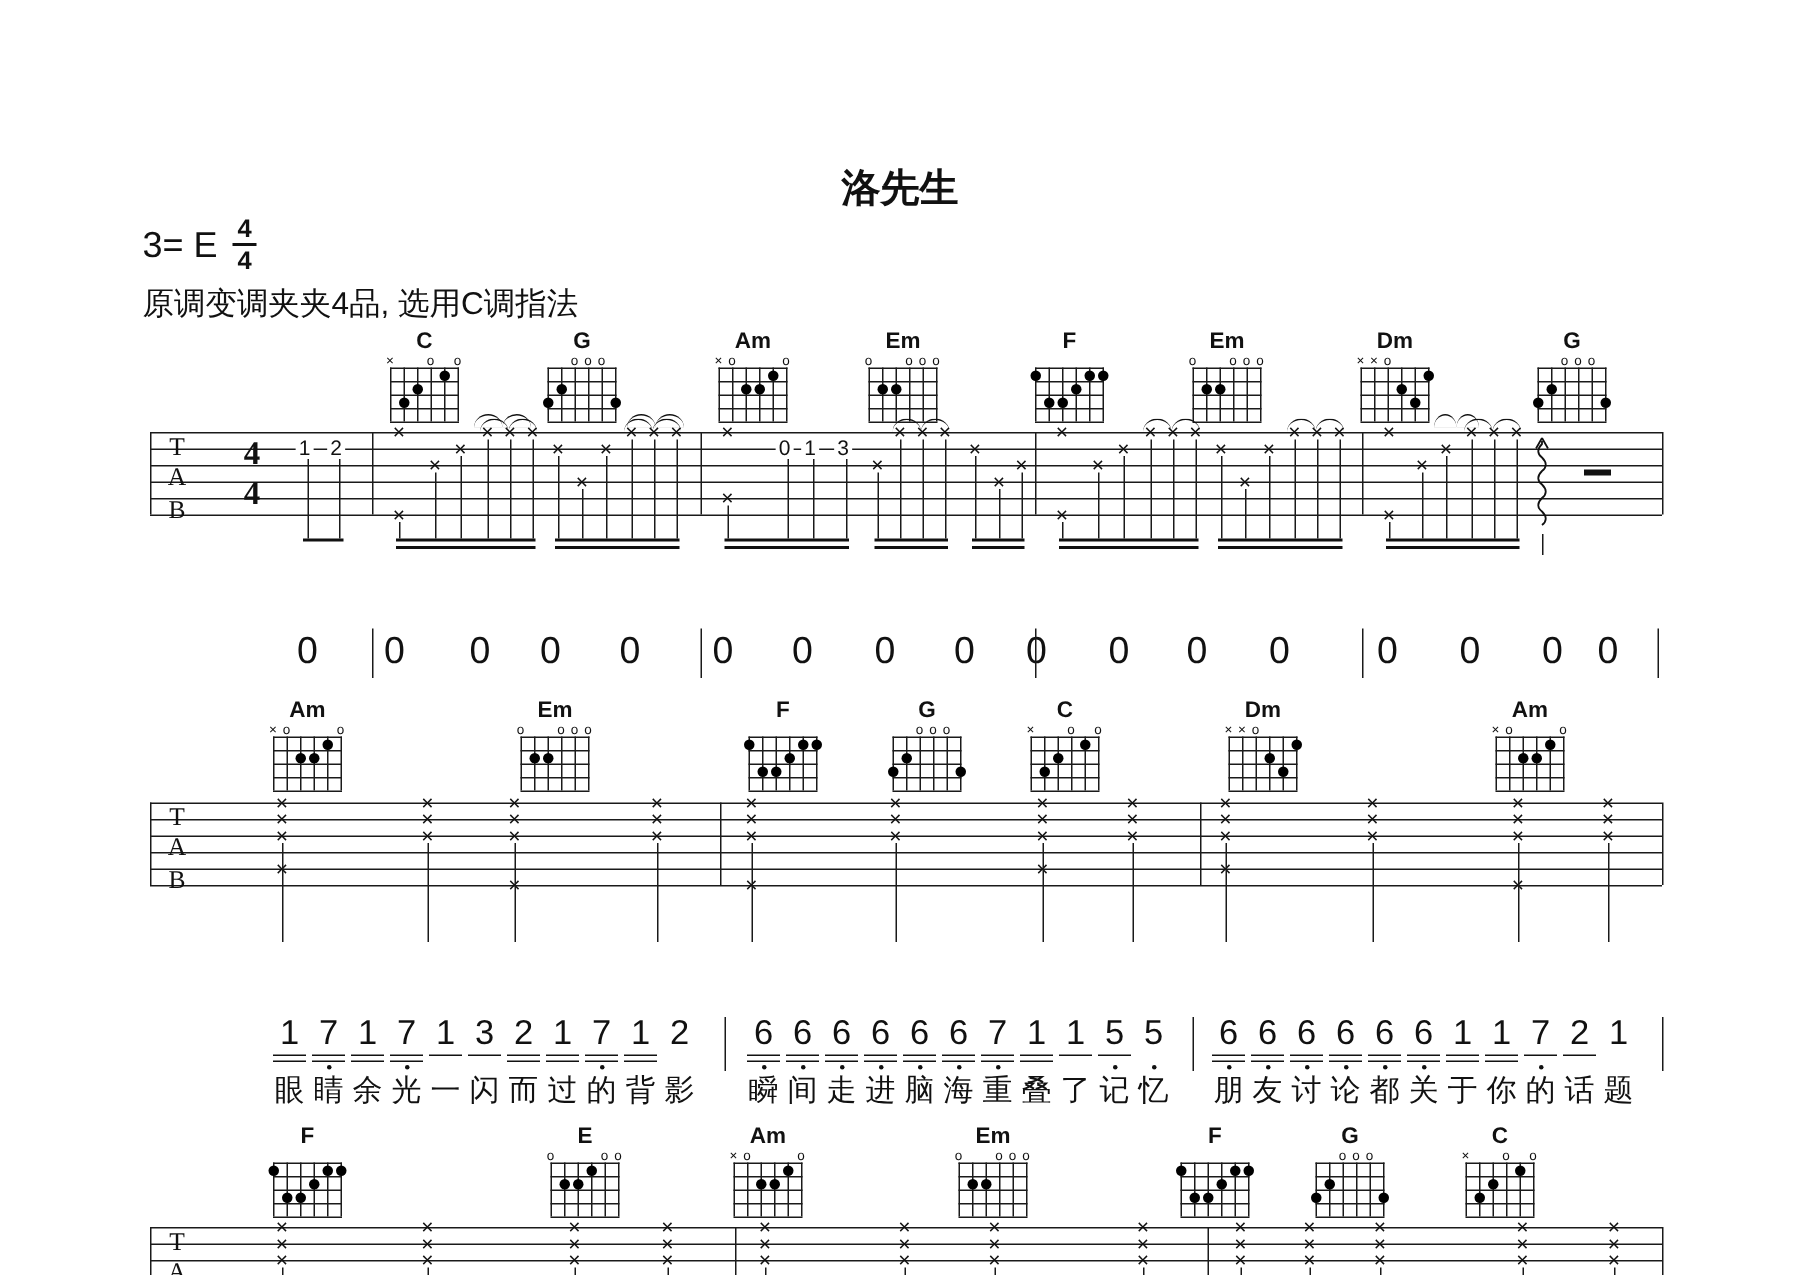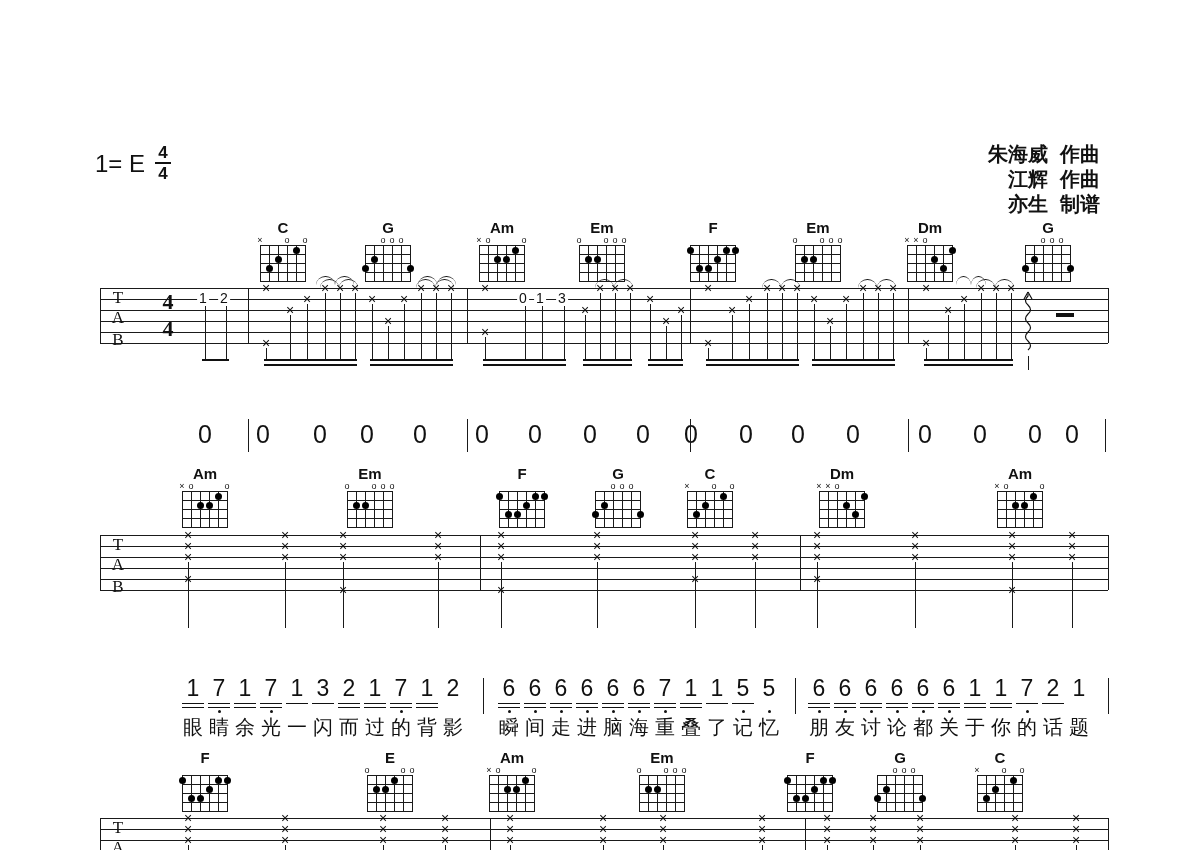--- a/index.html
+++ b/index.html
@@ -46,37 +46,28 @@
   .jdot{position:absolute;left:11.5px;width:3.5px;height:3.5px;border-radius:50%;
         background:#111;}
   .lyric{position:absolute;font-size:20px;line-height:22px;transform:translateX(-50%);
          white-space:nowrap;}
   .restdash{position:absolute;width:18px;height:4px;background:#111;}
 </style>
 </head>
 <body>
 
 <div id="sheet">
-  <div class="keysig">1= E</div>
+  <div class="artist">洛先生</div>
+  <div class="keysig">3= E</div>
   <div class="frac">
     <span>4</span>
     <span class="fracbar"></span>
     <span>4</span>
   </div>
-  <div class="credits">
-    <div>
-      <span>朱海威</span><span class="credit-role">作曲</span>
-    </div>
-    <div>
-      <span>江辉</span><span class="credit-role">作曲</span>
-    </div>
-    <div>
-      <span>亦生</span><span class="credit-role">制谱</span>
-    </div>
-  </div>
+  <div class="capo">原调变调夹夹4品, 选用C调指法</div>
 <div class="chord" style="left: 253px; top: 220px;">
       <div class="chord-name">C</div>
       <div class="cgrid">
         <div style="position: absolute; left: 0px; top: 0px; width: 1px; height: 36px; background: rgb(26, 26, 26);"></div>
         <div style="position: absolute; left: 9px; top: 0px; width: 1px; height: 36px; background: rgb(26, 26, 26);"></div>
         <div style="position: absolute; left: 18px; top: 0px; width: 1px; height: 36px; background: rgb(26, 26, 26);"></div>
         <div style="position: absolute; left: 27px; top: 0px; width: 1px; height: 36px; background: rgb(26, 26, 26);"></div>
         <div style="position: absolute; left: 36px; top: 0px; width: 1px; height: 36px; background: rgb(26, 26, 26);"></div>
         <div style="position: absolute; left: 45px; top: 0px; width: 1px; height: 36px; background: rgb(26, 26, 26);"></div>
         <div style="position: absolute; left: 0px; top: 0px; width: 46px; height: 1px; background: rgb(26, 26, 26);"></div>

